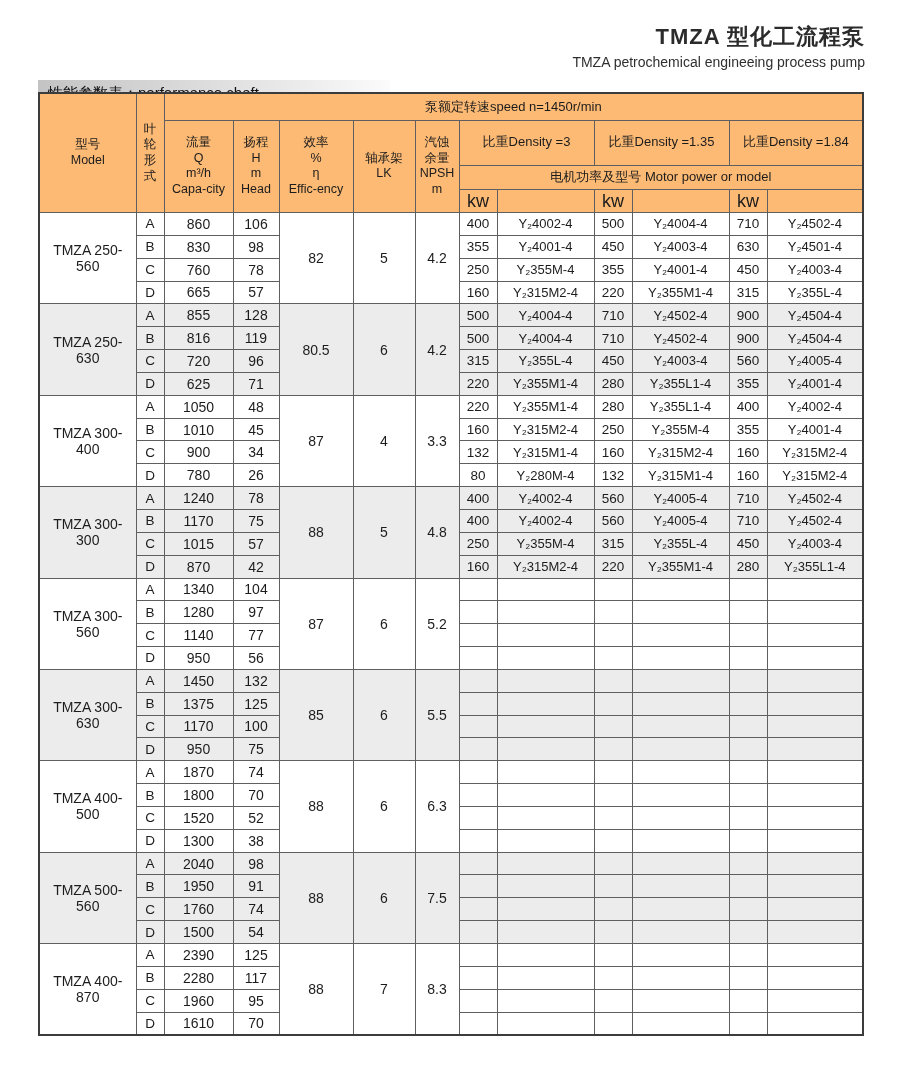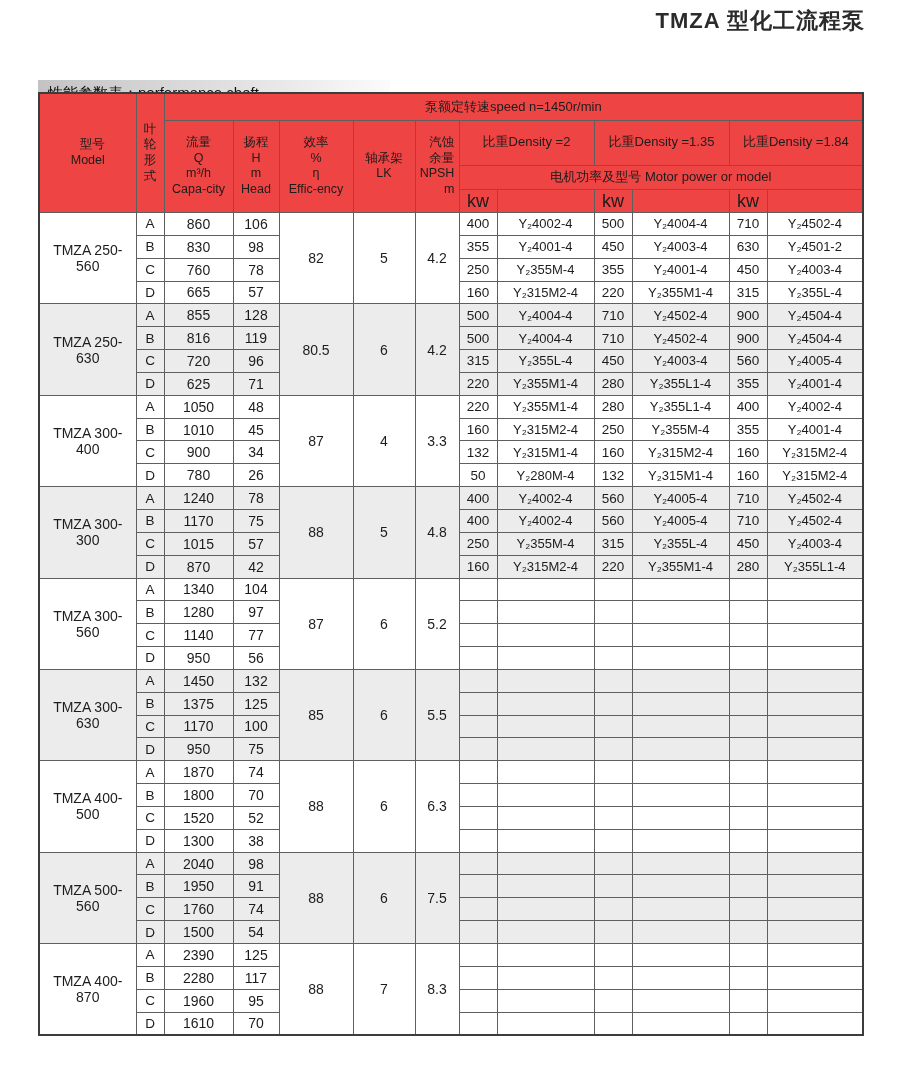--- a/index.html
+++ b/index.html
@@ -2,58 +2,59 @@
 <html><head>
 <meta charset="utf-8">
 <style>
   html,body{margin:0;padding:0;background:#ffffff;}
   body{
     width:900px;height:1092px;position:relative;
     font-family:"Liberation Sans","DejaVu Sans",sans-serif;
     color:#1c1c1c;-webkit-font-smoothing:antialiased;
   }
   .titles{position:absolute;top:6px;right:35px;text-align:right;}
-  .title-cn{font-size:22px;font-weight:bold;color:#2b2b2b;letter-spacing:1px;}
+  .title-cn{font-size:22px;font-weight:bold;color:#2b2b2b;letter-spacing:1px;margin-top:16px;}
   .title-en{font-size:14px;font-weight:500;color:#2f2f2f;margin-top:2px;}
   .section-bar{
     position:absolute;left:38px;top:56px;width:352px;height:26px;
     background:linear-gradient(to right,#c3c3c3,#e9e9e9 70%,#fbfbfb);
     line-height:26px;font-size:15px;font-weight:normal;color:#111;
     padding-left:10px;box-sizing:border-box;margin-top:24px;
   }
   table.perf{
     position:absolute;left:38px;top:92px;width:824px;
     border-collapse:collapse;table-layout:fixed;
     border:2px solid #3c3c3c;
   }
   table.perf th, table.perf td{
     border:1px solid #5f5f5f;
     padding:0 2px;text-align:center;vertical-align:middle;
     overflow:hidden;box-sizing:border-box;
   }
-  thead th{background:#ef4444;font-weight:normal;font-size:12.5px;line-height:1.25;}
+  thead th{background:#fdba74;font-weight:normal;font-size:12.5px;line-height:1.25;}
   tr.hr1{height:27px;} tr.hr2{height:45px;margin-left:31px;} tr.hr3{height:24px;} tr.hr4{height:19px;}
   .pre{white-space:pre-line;}
-  .blockleft{display:inline-block;text-align:right;white-space:pre-line;}
+  .blockleft{display:inline-block;text-align:center;white-space:pre-line;}
   th.h-kw{text-align:left;padding-left:8px;font-size:18px;}
   th.h-speed,th.h-density,th.h-motor{font-size:13px;}
   tbody td{font-size:14px;height:22.85px;}
   td.c-model{font-size:14px;padding:0 1px;}
   td.c-imp{font-size:13.5px;}
   td.c-mm{font-size:13px;}
   td.c-kw{font-size:13.5px;}
   tr.g-white td{background:#ffffff;}
   tr.g-gray td{background:#ececec;}
   tr.group-start td{border-top:1px solid #2e2e2e;}
 </style>
 </head>
 <body>
 
 <div class="titles">
   <div class="title-cn">TMZA 型化工流程泵</div>
+  <div class="title-en">TMZA petrochemical engineeing process pump</div>
 </div>
 
 <div class="section-bar">性能参数表：performance chaft</div>
 
 <table class="perf">
   <colgroup>
     <col style="width:97px">
       <col style="width:28px">
       <col style="width:69px">
       <col style="width:46px">
@@ -89,21 +90,21 @@
       <th rowspan="3" class="pre">效率
 %
 η
 Effic-ency</th>
       <th rowspan="3" class="pre">轴承架
 LK</th>
       <th rowspan="3"><span class="blockleft">汽蚀
 余量
 NPSH
 m</span></th>
-      <th colspan="2" class="h-density">比重Density =2</th>
+      <th colspan="2" class="h-density">比重Density =3</th>
       <th colspan="2" class="h-density">比重Density =1.35</th>
       <th colspan="2" class="h-density">比重Density =1.84</th>
     </tr>
     <tr class="hr3">
       <th colspan="6" class="h-motor">电机功率及型号  Motor power or model</th>
     </tr>
     <tr class="hr4">
       <th class="h-kw">kw</th>
       <th></th>
       <th class="h-kw">kw</th>
@@ -130,21 +131,21 @@
       </tr>
       <tr class="g-white">
         <td class="c-imp">B</td>
         <td class="c-num">830</td>
         <td class="c-num">98</td>
         <td class="c-kw">355</td>
         <td class="c-mm">Y₂4001-4</td>
         <td class="c-kw">450</td>
         <td class="c-mm">Y₂4003-4</td>
         <td class="c-kw">630</td>
-        <td class="c-mm">Y₂4501-2</td>
+        <td class="c-mm">Y₂4501-4</td>
       </tr>
       <tr class="g-white">
         <td class="c-imp">C</td>
         <td class="c-num">760</td>
         <td class="c-num">78</td>
         <td class="c-kw">250</td>
         <td class="c-mm">Y₂355M-4</td>
         <td class="c-kw">355</td>
         <td class="c-mm">Y₂4001-4</td>
         <td class="c-kw">450</td>
@@ -243,21 +244,21 @@
         <td class="c-mm">Y₂315M1-4</td>
         <td class="c-kw">160</td>
         <td class="c-mm">Y₂315M2-4</td>
         <td class="c-kw">160</td>
         <td class="c-mm">Y₂315M2-4</td>
       </tr>
       <tr class="g-white">
         <td class="c-imp">D</td>
         <td class="c-num">780</td>
         <td class="c-num">26</td>
-        <td class="c-kw">50</td>
+        <td class="c-kw">80</td>
         <td class="c-mm">Y₂280M-4</td>
         <td class="c-kw">132</td>
         <td class="c-mm">Y₂315M1-4</td>
         <td class="c-kw">160</td>
         <td class="c-mm">Y₂315M2-4</td>
       </tr>
       <tr class="g-gray group-start">
         <td rowspan="4" class="c-model">TMZA 300-300</td>
         <td class="c-imp">A</td>
         <td class="c-num">1240</td>

